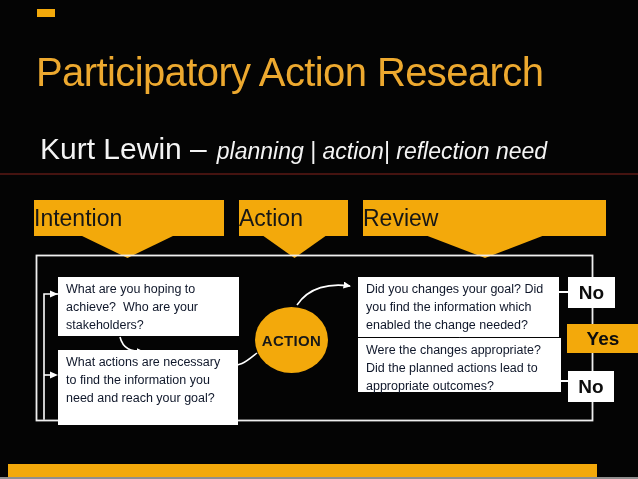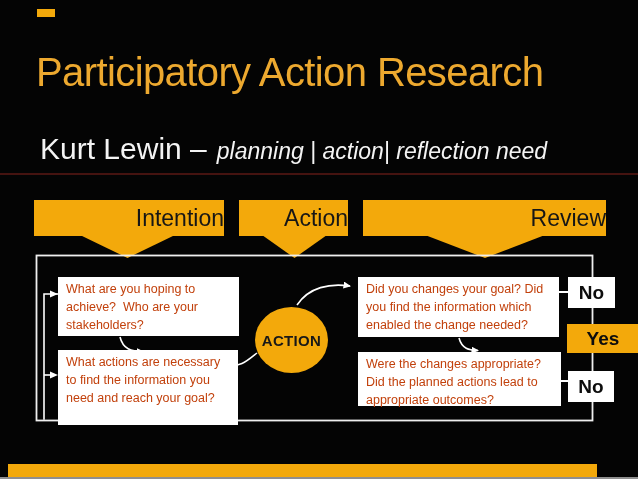--- a/index.html
+++ b/index.html
@@ -13,38 +13,38 @@
     font-size:40px;letter-spacing:-0.6px;font-weight:400;
     color:var(--title_gold,#EDA92F);white-space:nowrap;}
   .subtitle{position:absolute;left:40px;top:132px;display:inline-flex;
     align-items:baseline;color:#F4F4F4;white-space:nowrap;}
   .subtitle .prefix{font-size:30px;margin-right:10px;}
   .subtitle .model{font-size:23px;font-style:italic;}
   .redline{position:absolute;left:0;top:173px;width:638px;height:2px;
     background:#451310;}
   .stage{position:absolute;top:200px;height:36px;
     background:var(--accent_orange,#F3A90B);color:#161616;
-    display:flex;align-items:center;justify-content:flex-end;font-size:23px;}
+    display:flex;align-items:center;justify-content:flex-start;font-size:23px;}
   .stage.intention{left:34px;width:190px;}
   .stage.action{left:239px;width:109px;}
   .stage.review{left:363px;width:243px;}
   .down-arrow{position:absolute;top:235px;height:23px;
     background:var(--accent_orange,#F3A90B);
     clip-path:polygon(0 0,100% 0,50% 100%);}
   .down-arrow.a1{left:80px;width:95px;}
   .down-arrow.a2{left:262px;width:65px;}
   .down-arrow.a3{left:425px;width:120px;}
   .connectors{position:absolute;left:0;top:0;width:638px;height:479px;}
-  .qbox{position:absolute;background:#FFFFFF;color:#c2410c;
+  .qbox{position:absolute;background:#FFFFFF;color:#0f172a;
     font-size:12.5px;line-height:18px;padding:3px 8px;
     box-sizing:border-box;white-space:pre-wrap;}
   .qbox.l1{left:58px;top:277px;width:181px;height:59px;}
   .qbox.l2{left:58px;top:350px;width:180px;height:75px;}
   .qbox.r1{left:358px;top:277px;width:201px;height:60px;}
-  .qbox.r2{left:358px;top:352px;width:203px;height:54px;}
+  .qbox.r2{left:358px;top:338px;width:203px;height:54px;}
   .action-circle{position:absolute;left:255px;top:307px;width:73px;height:66px;
     border-radius:50%;background:var(--accent_orange,#F3A90B);
     display:flex;align-items:center;justify-content:center;
     font-size:15px;font-weight:bold;letter-spacing:.3px;color:#181818;}
   .dbox{position:absolute;display:flex;align-items:center;justify-content:center;
     font-size:19px;font-weight:bold;color:#0D0D0D;background:#FFFFFF;}
   .dbox.no-top{left:568px;top:277px;width:47px;height:31px;}
   .dbox.yes{left:567px;top:324px;width:72px;height:29px;
     background:var(--accent_orange,#F3A90B);}
   .dbox.no-bottom{left:568px;top:371px;width:46px;height:31px;}

